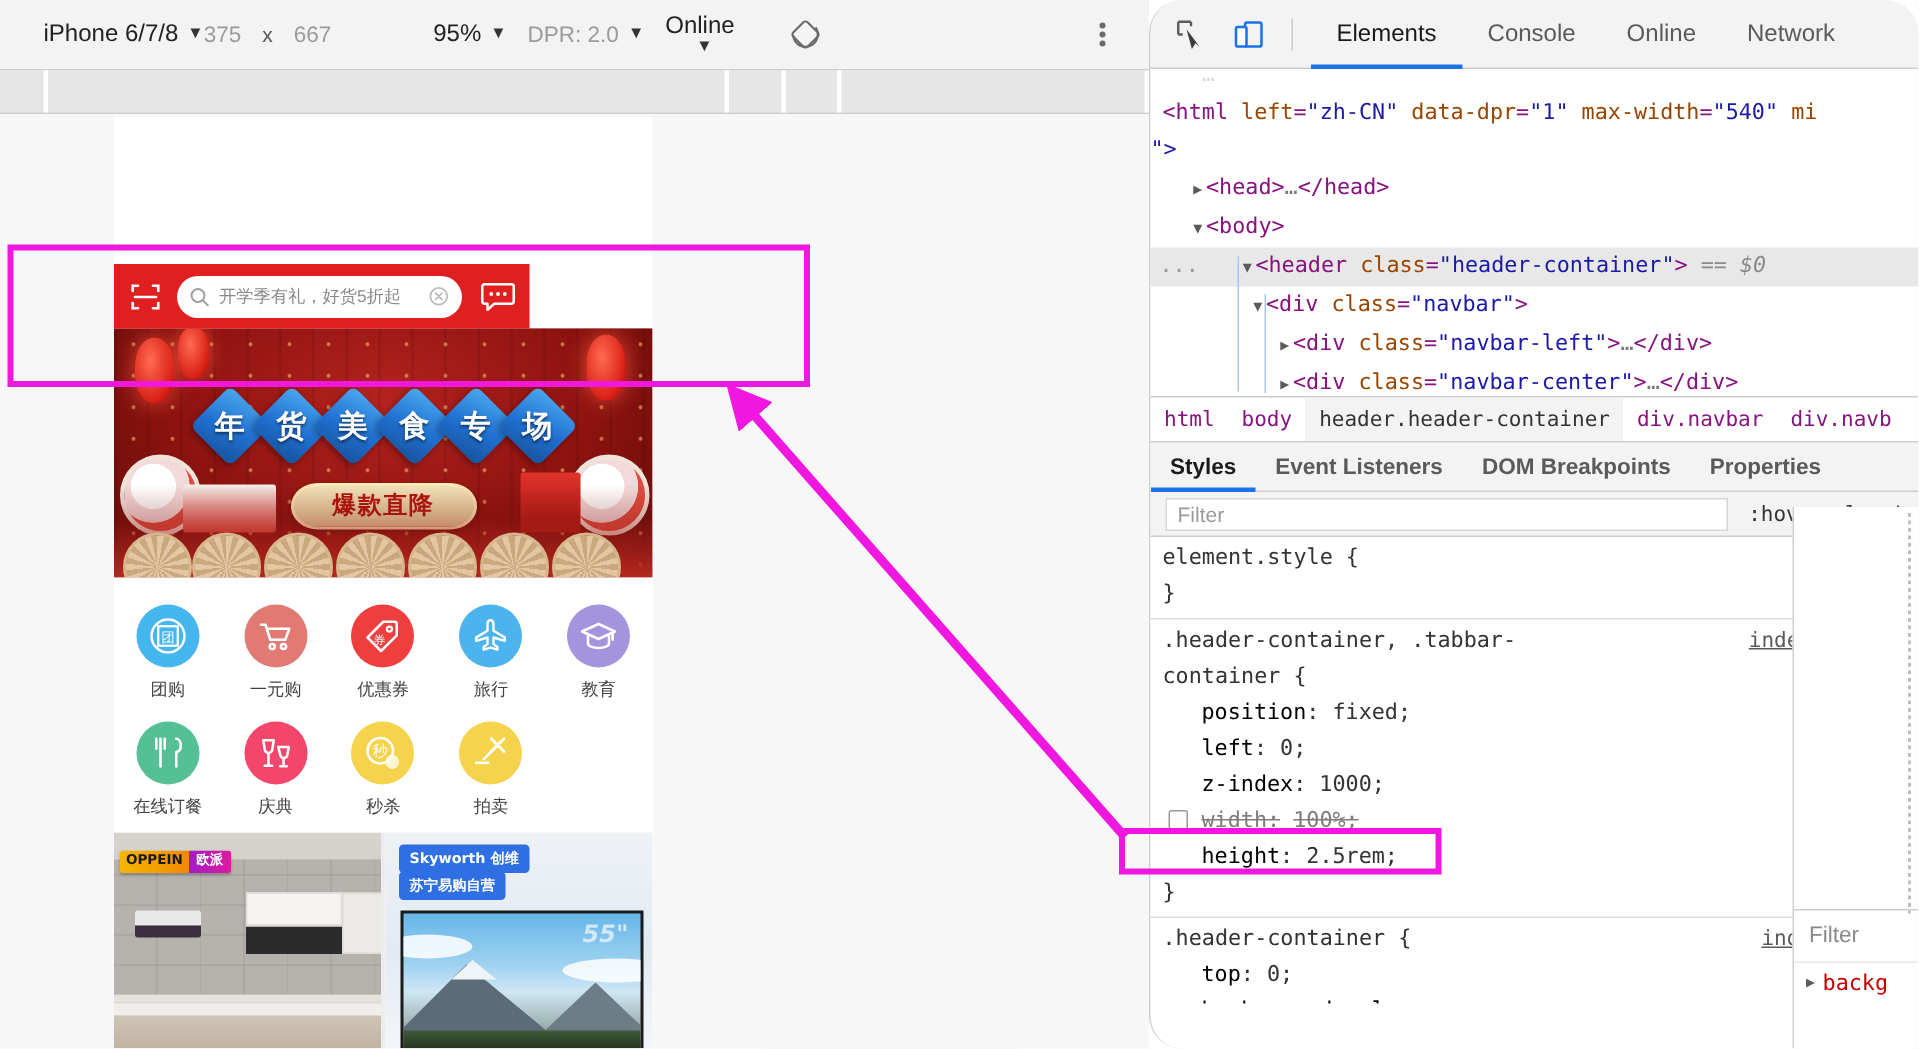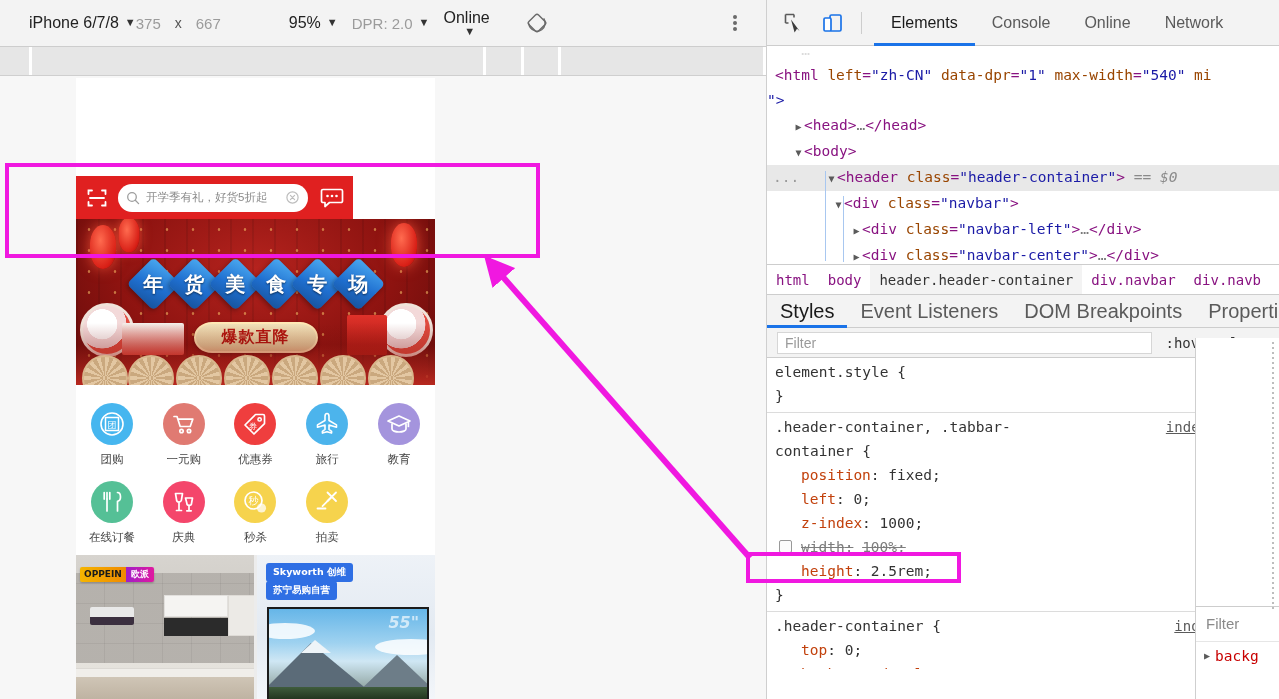--- a/index.html
+++ b/index.html
@@ -356,20 +356,21 @@
   #anno-arrow { position: absolute; left: 460px; top: 240px; width: 330px; height: 330px; z-index: 61; pointer-events: none; }
 
   
   #devtools {
     position: absolute; left: 766px; top: 0;
     width: 513px; height: 699px;
     background: #ffffff;
     border-left: 1px solid #cfcfcf;
     font-family: "Liberation Sans", sans-serif;
     overflow: hidden;
+    border-radius: 22px;
   }
   #dt-tabbar {
     display: flex; align-items: center;
     height: 46px;
     background: #f3f3f3;
     border-bottom: 1px solid #cdcdcd;
   }
   .dt-tool-ico {
     width: 26px; height: 26px;
     margin-left: 12px;
@@ -434,21 +435,21 @@
   #dt-subtabs {
     display: flex; align-items: center;
     height: 34px;
     background: #f3f3f3;
     border-top: 1px solid #cdcdcd;
     border-bottom: 1px solid #cdcdcd;
   }
   .sub-tab {
     padding: 0 13px; height: 34px;
     display: flex; align-items: center;
-    font-size: 20px; color: #5a5a5a; white-space: nowrap;
+    font-size: 15px; color: #5a5a5a; white-space: nowrap; font-weight: bold;
   }
   .sub-tab.active { color: #1a1a1a; box-shadow: inset 0 -3px 0 #1a73e8; }
 
   
   #dt-filterrow {
     display: flex; align-items: center;
     height: 30px;
     background: #f3f3f3;
     border-bottom: 1px solid #cdcdcd;
     padding-left: 4px;
@@ -484,21 +485,21 @@
     overflow: hidden;
   }
   .rule { border-bottom: 1px solid #dcdcdc; padding: 2px 0 4px 0; position: relative; }
   .rule-head { position: relative; padding: 0 8px; white-space: nowrap; color: #333; }
   .rule-src {
     position: absolute; right: 12px; top: 0;
     color: #5a5a5a; text-decoration: underline;
     font-size: 14px;
   }
   .decl { padding-left: 34px; position: relative; white-space: nowrap; }
-  .prop { color: #c2410c; }
+  .prop { color: #000000; }
   .pval { color: #333; }
   .decl.disabled .prop, .decl.disabled .pval {
     color: #7d7d7d; text-decoration: line-through;
   }
   .decl .cbox {
     position: absolute; left: 12px; top: 5px;
     width: 13px; height: 13px;
     border: 1px solid #999; background: #fcfcfc; border-radius: 2px;
   }
   .brace { color: #333; }

